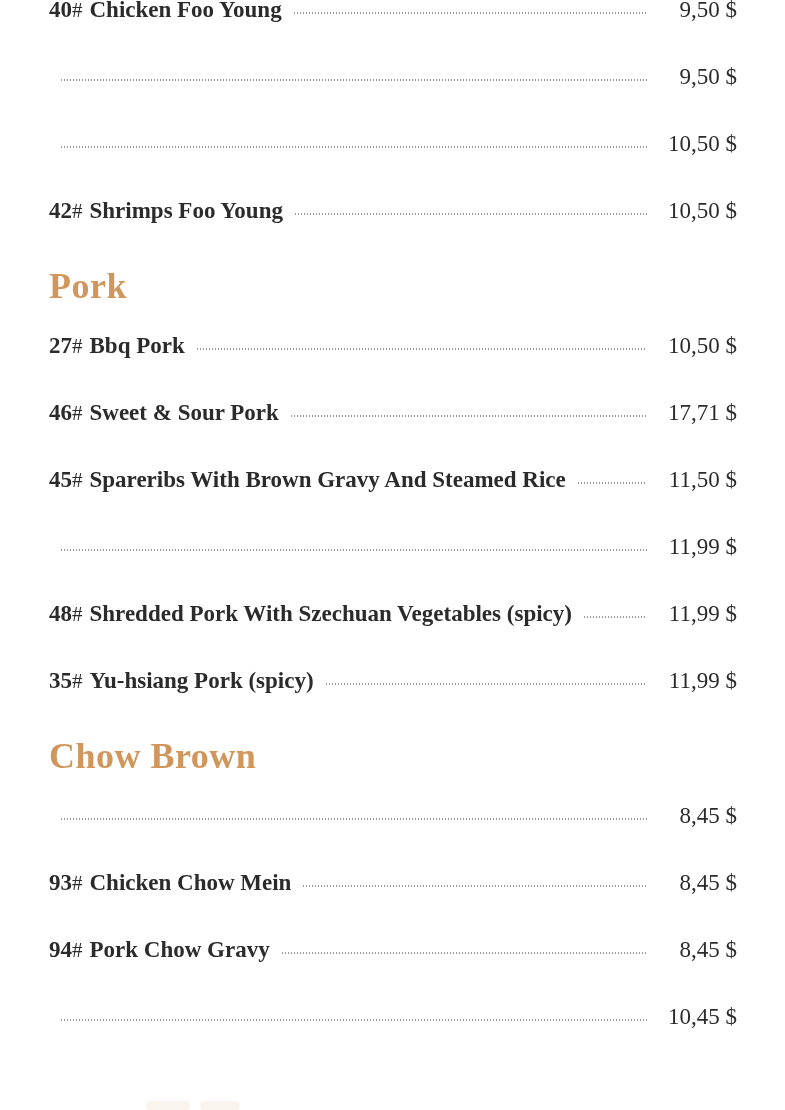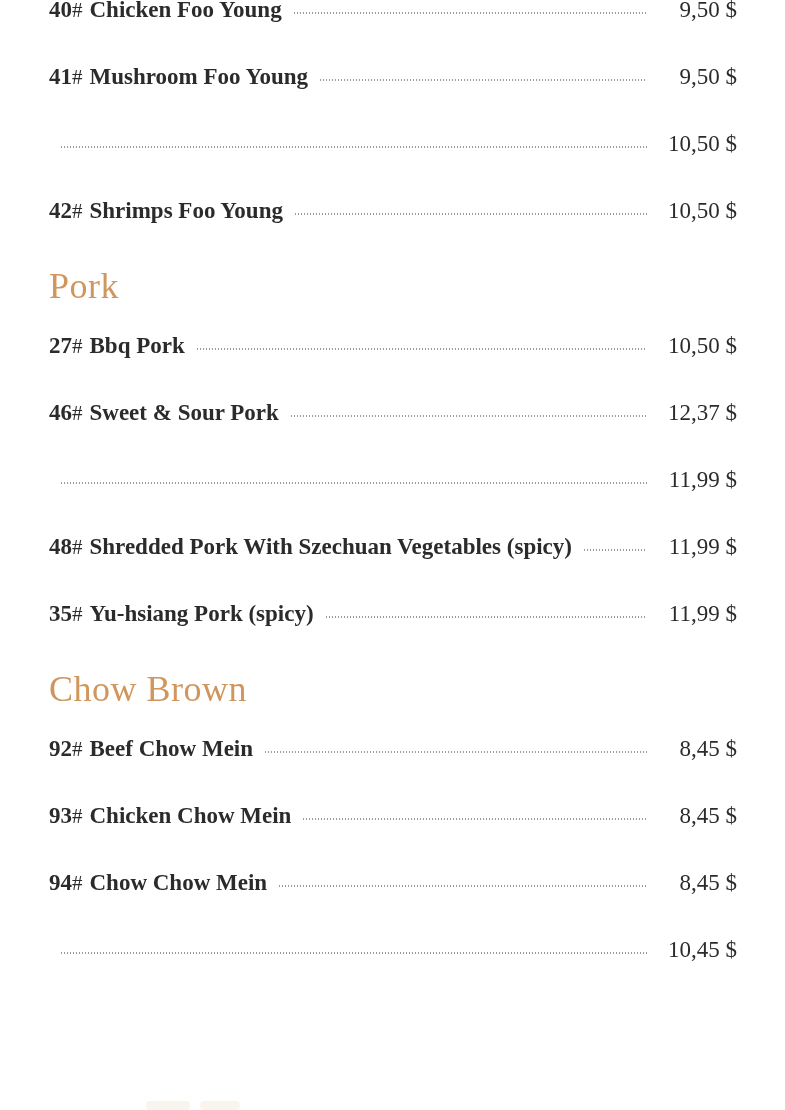--- a/index.html
+++ b/index.html
@@ -13,21 +13,21 @@
   }
   .menu {
     box-sizing: border-box;
     width: 785px;
     padding: 0 48px 0 49px;
     margin-top: -4px;
     color: #2b2b2b;
   }
   .section-heading {
     font-size: 36px;
-    font-weight: 400;
+    font-weight: 700;
     line-height: 44px;
     height: 44px;
     margin: 20px 0 24px 0;
     color: var(--accent, #d0965c);
     letter-spacing: 0.5px;
   }
   .menu-item {
     display: flex;
     align-items: center;
     height: 28px;
@@ -82,21 +82,20 @@
   <section class="menu-section">
 
     <div class="items">
   <div class="menu-item">
     <span class="item-name"><span class="num">40</span><span class="hash">#</span><span class="label">Chicken Foo Young</span></span>
     <span class="leader"></span>
     <span class="price">9,50 $</span>
   </div>
 
   <div class="menu-item">
-    <span class="item-name"><span class="num">41</span><span class="hash">#</span><span class="label">Mushroom Foo Young</span></span>
     <span class="leader"></span>
     <span class="price">9,50 $</span>
   </div>
 
   <div class="menu-item">
     <span class="leader"></span>
     <span class="price">10,50 $</span>
   </div>
 
   <div class="menu-item">
@@ -112,23 +111,28 @@
     <div class="items">
   <div class="menu-item">
     <span class="item-name"><span class="num">27</span><span class="hash">#</span><span class="label">Bbq Pork</span></span>
     <span class="leader"></span>
     <span class="price">10,50 $</span>
   </div>
 
   <div class="menu-item">
     <span class="item-name"><span class="num">46</span><span class="hash">#</span><span class="label">Sweet &amp; Sour Pork</span></span>
     <span class="leader"></span>
-    <span class="price">12,37 $</span>
+    <span class="price">17,71 $</span>
   </div>
 
+  <div class="menu-item">
+    <span class="item-name"><span class="num">45</span><span class="hash">#</span><span class="label">Spareribs With Brown Gravy And Steamed Rice</span></span>
+    <span class="leader"></span>
+    <span class="price">11,50 $</span>
+  </div>
 
   <div class="menu-item">
     <span class="leader"></span>
     <span class="price">11,99 $</span>
   </div>
 
   <div class="menu-item">
     <span class="item-name"><span class="num">48</span><span class="hash">#</span><span class="label">Shredded Pork With Szechuan Vegetables (spicy)</span></span>
     <span class="leader"></span>
     <span class="price">11,99 $</span>
@@ -139,33 +143,32 @@
     <span class="leader"></span>
     <span class="price">11,99 $</span>
   </div>
 </div>
   </section>
 
   <section class="menu-section">
     <h2 class="section-heading">Chow Brown</h2>
     <div class="items">
   <div class="menu-item">
-    <span class="item-name"><span class="num">92</span><span class="hash">#</span><span class="label">Beef Chow Mein</span></span>
     <span class="leader"></span>
     <span class="price">8,45 $</span>
   </div>
 
   <div class="menu-item">
     <span class="item-name"><span class="num">93</span><span class="hash">#</span><span class="label">Chicken Chow Mein</span></span>
     <span class="leader"></span>
     <span class="price">8,45 $</span>
   </div>
 
   <div class="menu-item">
-    <span class="item-name"><span class="num">94</span><span class="hash">#</span><span class="label">Chow Chow Mein</span></span>
+    <span class="item-name"><span class="num">94</span><span class="hash">#</span><span class="label">Pork Chow Gravy</span></span>
     <span class="leader"></span>
     <span class="price">8,45 $</span>
   </div>
 
   <div class="menu-item">
     <span class="leader"></span>
     <span class="price">10,45 $</span>
   </div>
 </div>
   </section>

